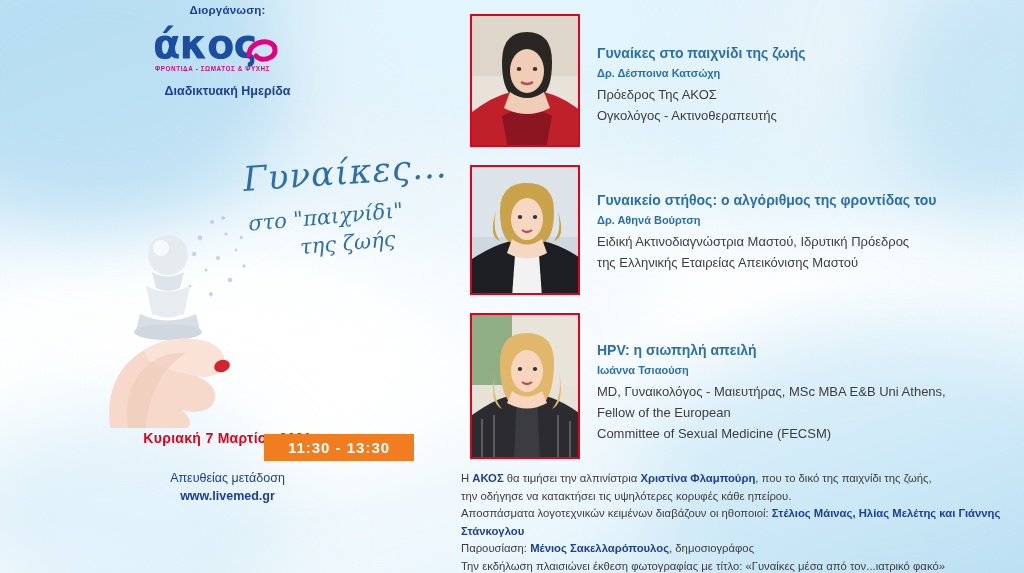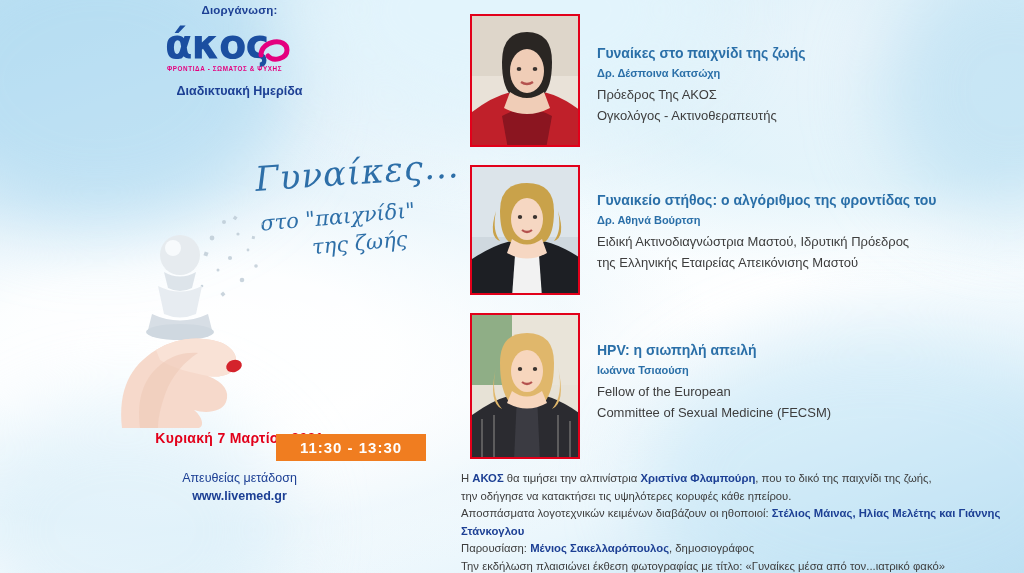--- a/index.html
+++ b/index.html
@@ -31,21 +31,21 @@
   }
   .blob.b1 { left: -90px; top: -70px; width: 380px; height: 300px; background: rgba(160,212,238,0.55); }
   .blob.b2 { left: 300px; top: -120px; width: 420px; height: 260px; background: rgba(226,244,252,0.9); }
   .blob.b3 { left: 640px; top: 330px; width: 480px; height: 300px; background: rgba(185,224,243,0.45); }
   .blob.b4 { left: -40px; top: 400px; width: 330px; height: 260px; background: rgba(206,234,248,0.5); }
   .blob.b5 { left: 880px; top: -40px; width: 260px; height: 260px; background: rgba(170,216,240,0.5); }
 
   
   .left-col {
     position: absolute;
-    left: 12px;
+    left: 0;
     top: 0;
     width: 455px;
     height: 569px;
   }
   .organizer-label {
     position: absolute;
     left: 0; right: 0;
     top: 4px;
     text-align: center;
     font-size: 11.5px;
@@ -407,20 +407,21 @@
           <g fill="#3a3330">
             <ellipse cx="48" cy="54" rx="2.2" ry="1.9"></ellipse>
             <ellipse cx="63" cy="54" rx="2.2" ry="1.9"></ellipse>
           </g>
           <path d="M50 67 q5 4 10 0" stroke="#b4524f" stroke-width="2.2" fill="none"></path>
         </svg>
       </div>
       <div class="speaker-text">
         <div class="talk-title">HPV: η σιωπηλή απειλή</div>
         <div class="speaker-name">Ιωάννα Τσιαούση</div>
+        <div class="speaker-role">MD, Γυναικολόγος - Μαιευτήρας, MSc MBA E&amp;B Uni Athens,</div>
         <div class="speaker-role">Fellow of the European</div>
         <div class="speaker-role">Committee of Sexual Medicine (FECSM)</div>
       </div>
     </div>
   </div>
 
   <div class="footer">
     <p><span>Η </span><span class="hl">ΑΚΟΣ</span><span> θα τιμήσει την αλπινίστρια </span><span class="hl">Χριστίνα Φλαμπούρη</span><span>, που το δικό της παιχνίδι της ζωής,</span></p>
     <p>την οδήγησε να κατακτήσει τις υψηλότερες κορυφές κάθε ηπείρου.</p>
     <p><span>Αποσπάσματα λογοτεχνικών κειμένων διαβάζουν οι ηθοποιοί: </span><span class="hl">Στέλιος Μάινας, Ηλίας Μελέτης και Γιάννης Στάνκογλου</span></p>

